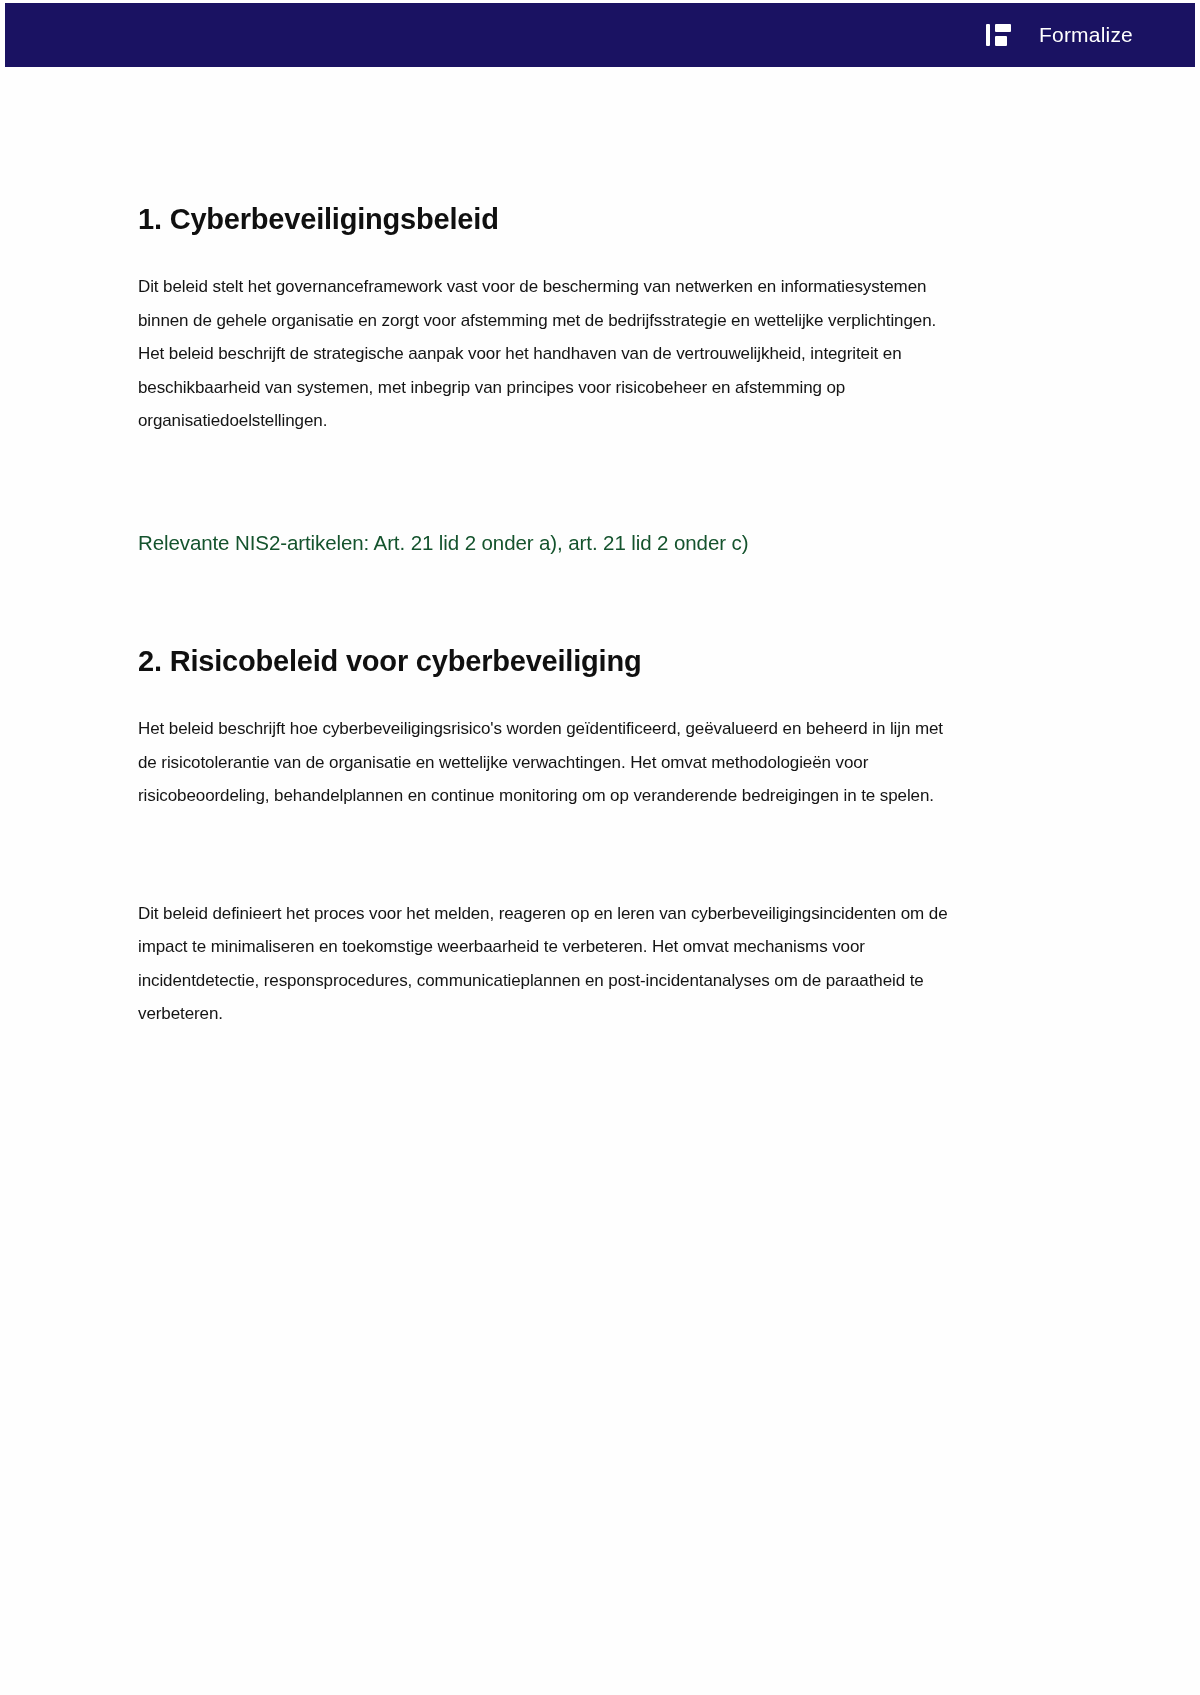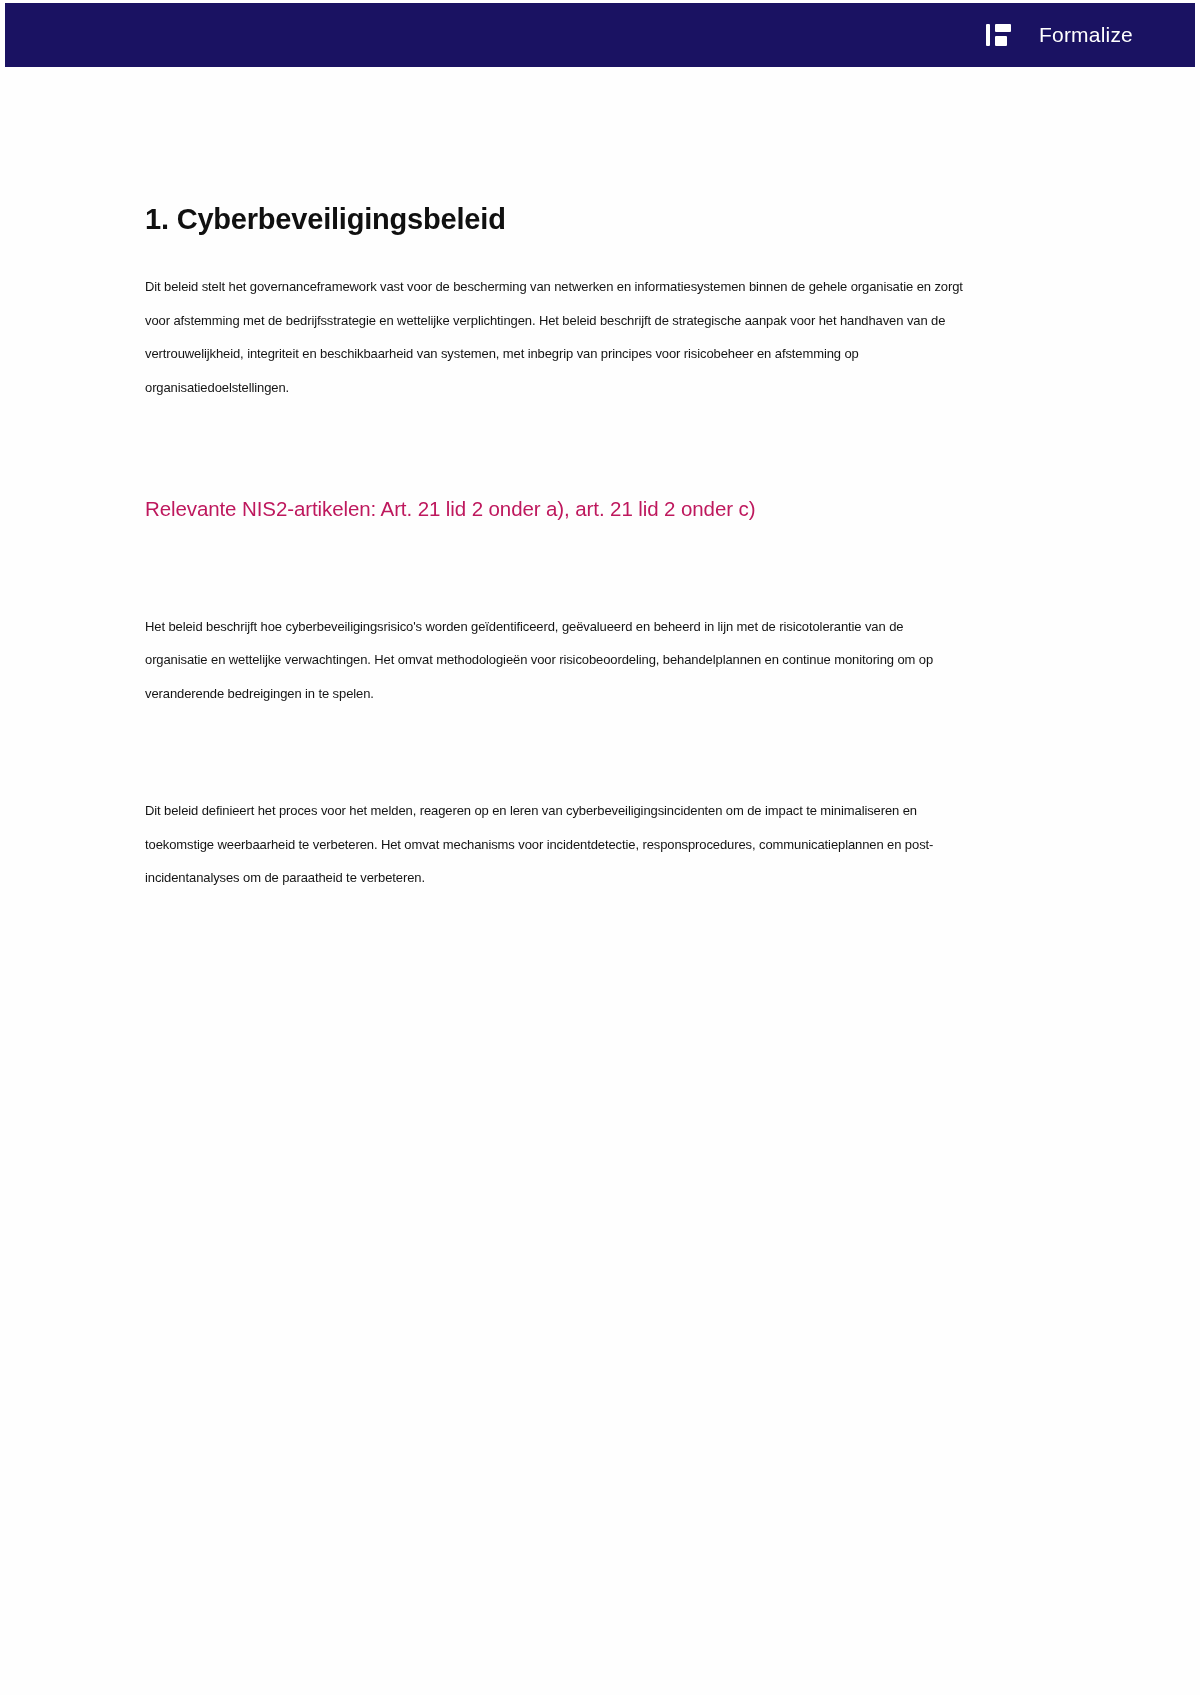--- a/index.html
+++ b/index.html
@@ -62,46 +62,46 @@
   }
   .brand-name {
     color: #ffffff;
     font-size: 21px;
     font-weight: 500;
     letter-spacing: 0.2px;
   }
   .content {
     position: absolute;
     top: 67px;
-    left: 12px;
+    left: 5px;
     padding: 134px 0 0 133px;
     width: 953px;
   }
   .policy-section { margin-bottom: 84px; }
   .section-title {
     font-size: 29px;
     line-height: 36px;
     font-weight: 600;
     letter-spacing: -0.2px;
     color: #101010;
     margin: 0 0 33px 0;
   }
   .section-body {
-    font-size: 13px;
+    font-size: 17px;
     line-height: 33.5px;
     letter-spacing: -0.1px;
     color: #141414;
     max-width: 820px;
     margin: 0;
   }
   .relevant-line {
     font-size: 20.5px;
     line-height: 33.5px;
     letter-spacing: -0.1px;
-    color: #be185d;
+    color: #14532d;
     margin: 88px 0 0 0;
     max-width: 820px;
   }
 </style>
 </head>
 <body>
 
 <div class="page">
 
   <header class="topbar">
@@ -117,20 +117,21 @@
 
   <main class="content">
 
     <section class="policy-section">
       <h2 class="section-title">1. Cyberbeveiligingsbeleid</h2>
       <p class="section-body">Dit beleid stelt het governanceframework vast voor de bescherming van netwerken en informatiesystemen binnen de gehele organisatie en zorgt voor afstemming met de bedrijfsstrategie en wettelijke verplichtingen. Het beleid beschrijft de strategische aanpak voor het handhaven van de vertrouwelijkheid, integriteit en beschikbaarheid van systemen, met inbegrip van principes voor risicobeheer en afstemming op organisatiedoelstellingen.</p>
       <p class="relevant-line">Relevante NIS2-artikelen: Art. 21 lid 2 onder a), art. 21 lid 2 onder c)</p>
     </section>
 
     <section class="policy-section">
+      <h2 class="section-title">2. Risicobeleid voor cyberbeveiliging</h2>
       <p class="section-body">Het beleid beschrijft hoe cyberbeveiligingsrisico's worden geïdentificeerd, geëvalueerd en beheerd in lijn met de risicotolerantie van de organisatie en wettelijke verwachtingen. Het omvat methodologieën voor risicobeoordeling, behandelplannen en continue monitoring om op veranderende bedreigingen in te spelen.</p>
     </section>
 
     <section class="policy-section">
       <p class="section-body">Dit beleid definieert het proces voor het melden, reageren op en leren van cyberbeveiligingsincidenten om de impact te minimaliseren en toekomstige weerbaarheid te verbeteren. Het omvat mechanisms voor incidentdetectie, responsprocedures, communicatieplannen en post-incidentanalyses om de paraatheid te verbeteren.</p>
     </section>
 
   </main>
 </div>
 

